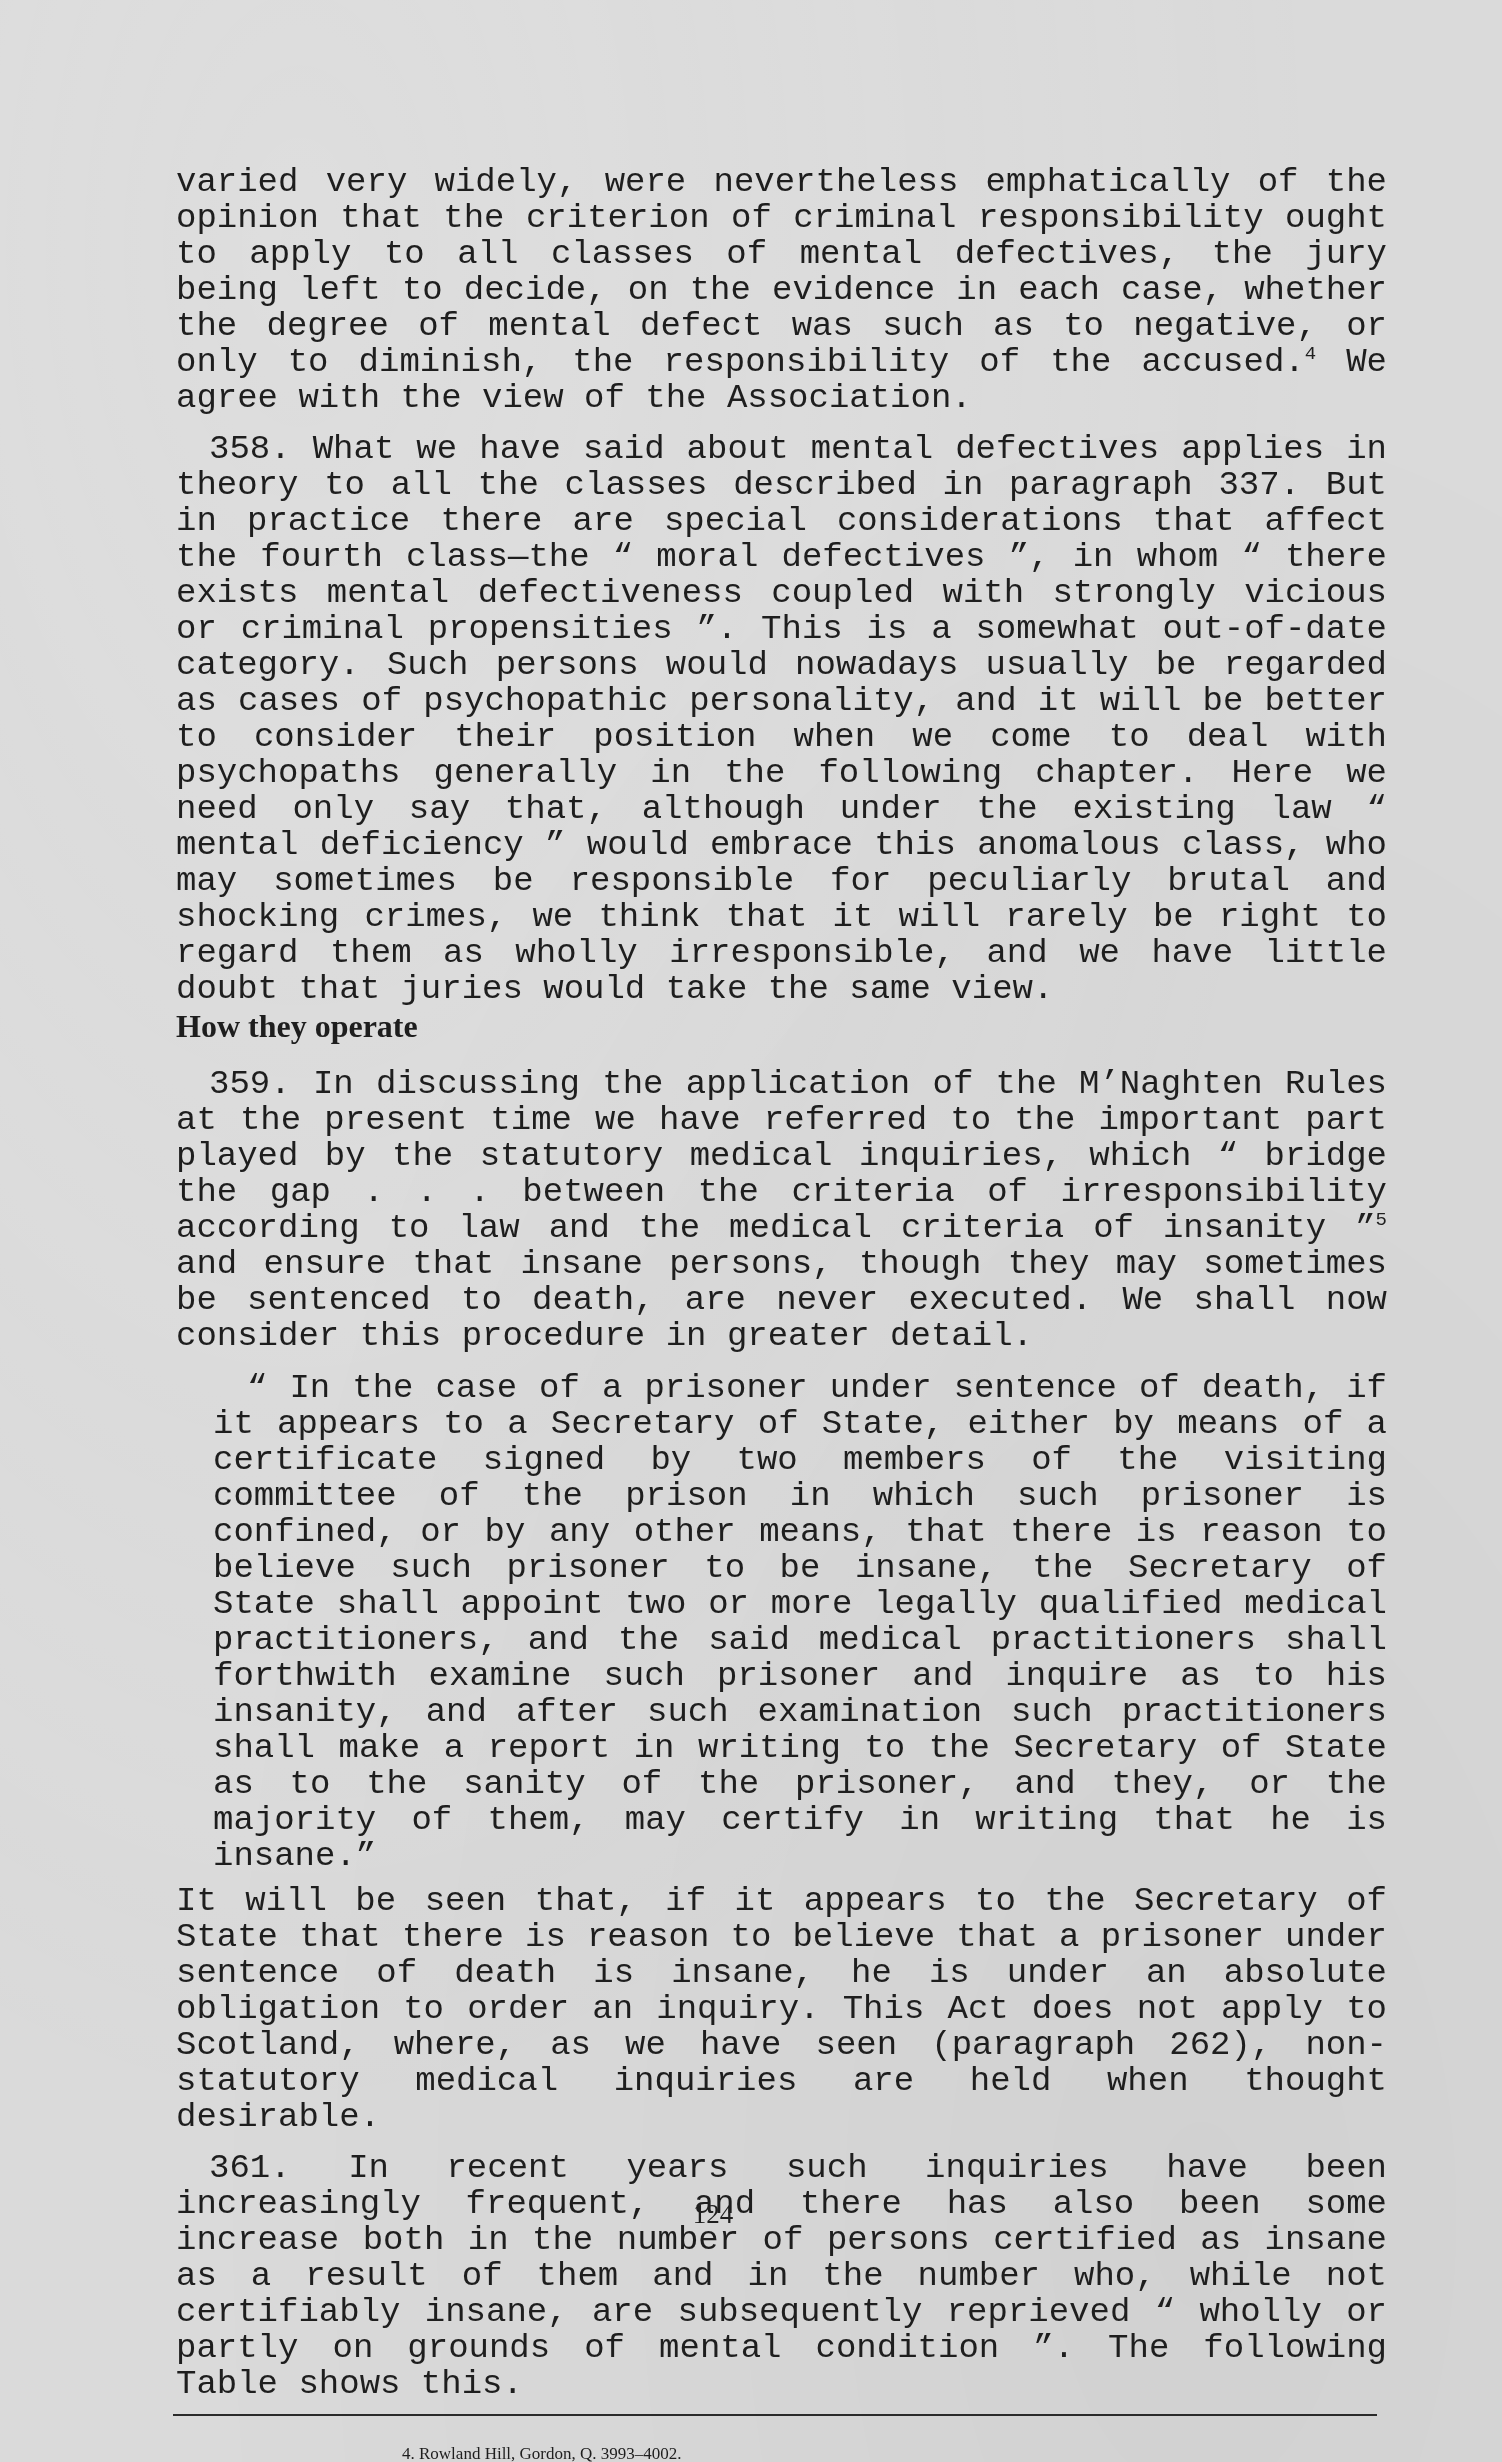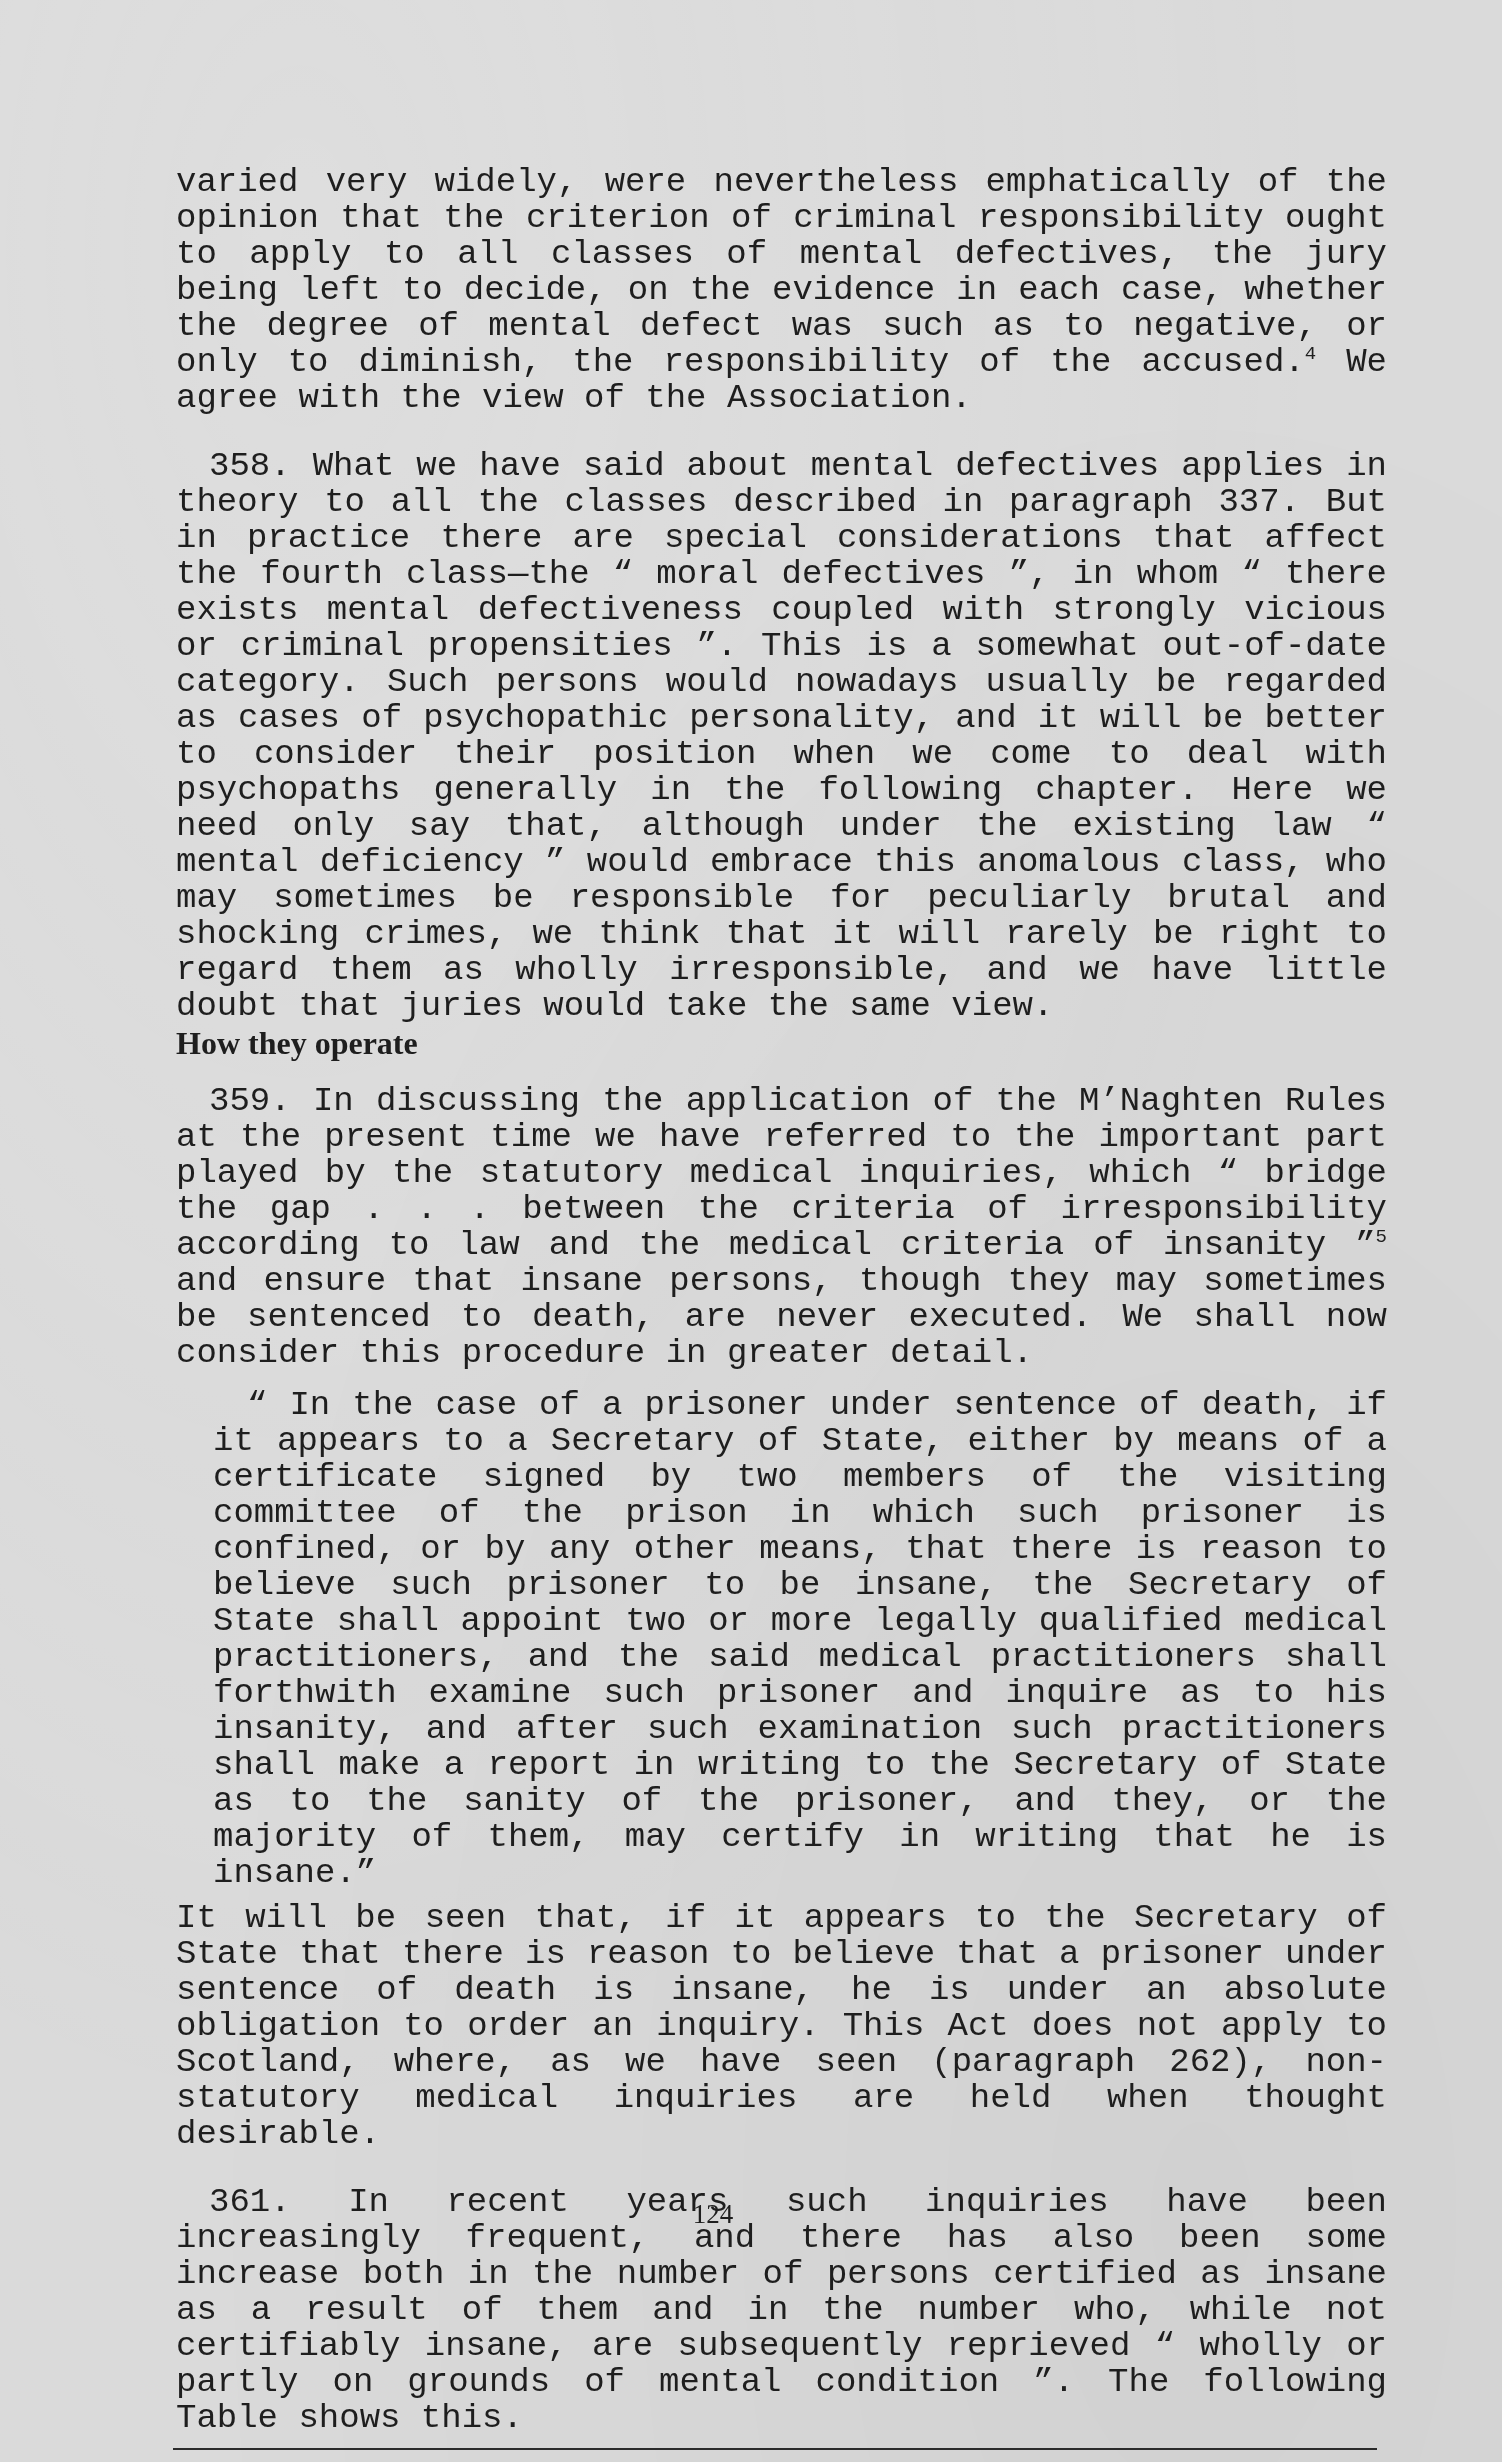--- a/index.html
+++ b/index.html
@@ -23,21 +23,21 @@
     }
     .p {
       font-size: 34px;
       line-height: 36px;
       text-align: justify;
       text-align-last: left;
       margin: 0;
       font-family: Liberation Mono, monospace;
     }
     .indent { text-indent: 33px; }
-    .gap-l { margin-top: 32px; }
+    .gap-l { margin-top: 15px; }
     .section-heading {
       font-size: 34px;
       line-height: 38px;
       text-align: center;
       margin-top: 53px;
       letter-spacing: 0.4px;
     }
     .subheading {
       font-weight: bold;
       font-size: 32px;

